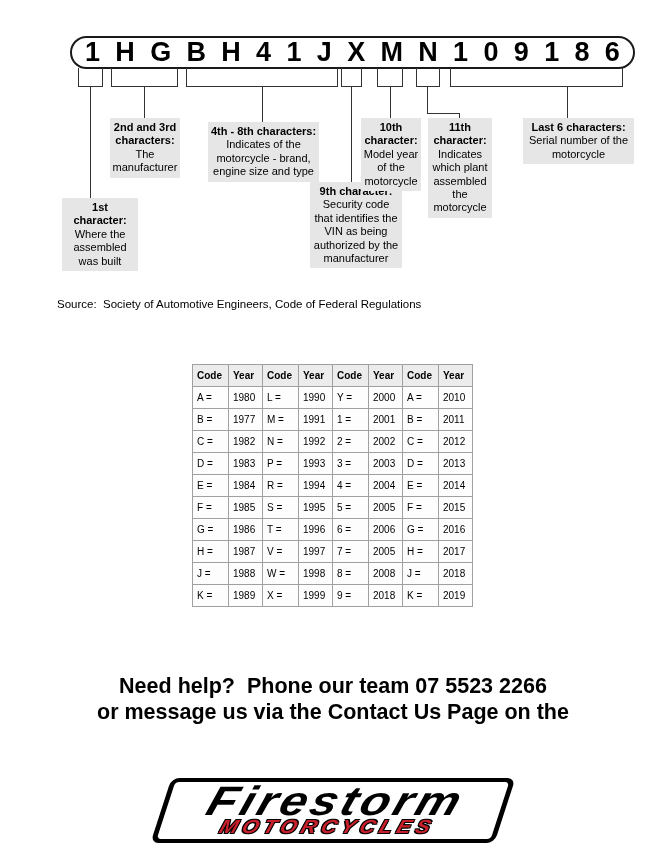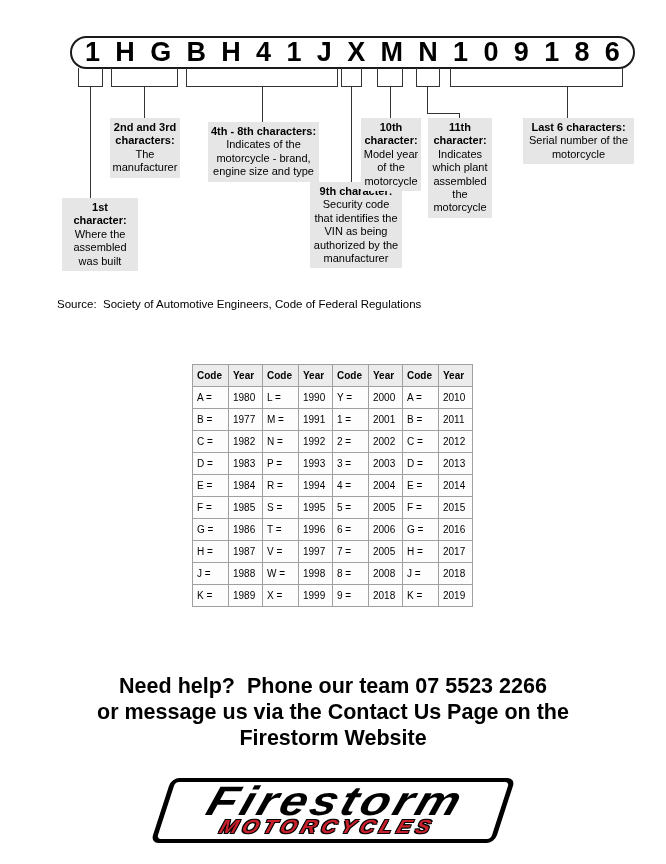--- a/index.html
+++ b/index.html
@@ -272,21 +272,20 @@
           <td class="col-year">2018</td>
           <td class="col-code">K =</td>
           <td class="col-year">2019</td>
         </tr>
       </tbody>
   </table>
 
   <div class="help">
     <div>Need help?  Phone our team 07 5523 2266</div>
     <div>or message us via the Contact Us Page on the</div>
-    <div>Firestorm Website</div>
   </div>
 
   <div class="logo">
     <div class="logo-skew">
       <div class="logo-inner">
         <div class="logo-main">Firestorm</div>
         <div class="logo-sub">MOTORCYCLES</div>
       </div>
     </div>
   </div>

